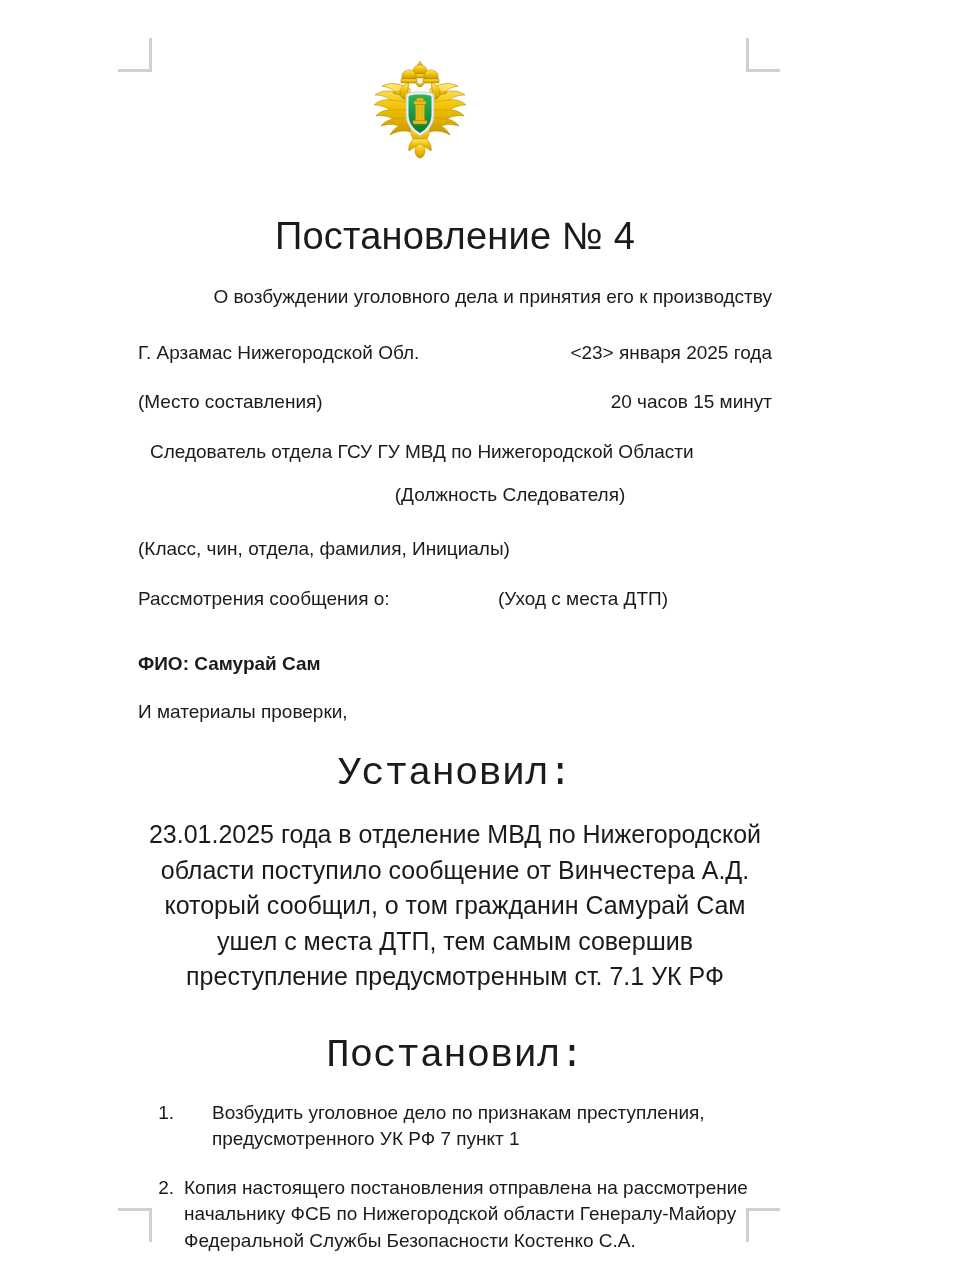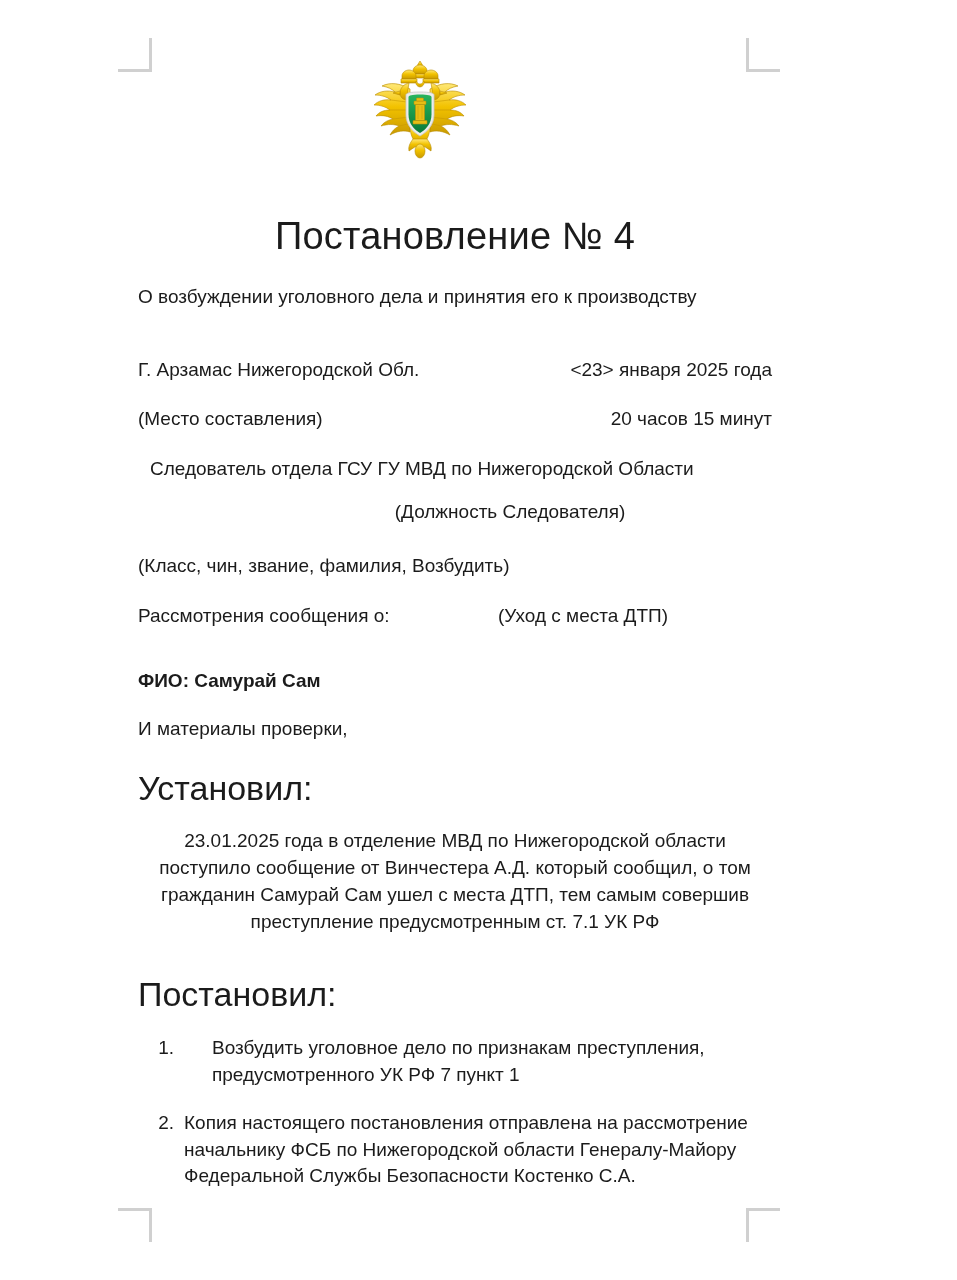--- a/index.html
+++ b/index.html
@@ -77,24 +77,24 @@
   .doc-title {
     text-align: center;
     font-size: 38px;
     font-weight: 400;
     letter-spacing: 0.2px;
     margin: 0 0 26px 0;
     line-height: 1.15;
   }
 
   .doc-subtitle {
-    text-align: left;
+    text-align: right;
     font-size: 19px;
     font-weight: 400;
-    margin: 0 0 49px 0;
+    margin: 0 0 32px 0;
     line-height: 1.3;
   }
 
   .row {
     display: flex;
     justify-content: space-between;
     align-items: flex-start;
     font-size: 19px;
     line-height: 1.3;
     margin-bottom: 24px;
@@ -125,30 +125,32 @@
   .bold-block {
     font-size: 19px;
     font-weight: 700;
     line-height: 1.35;
     margin-bottom: 22px;
   }
   .bold-block .bold-line { margin-bottom: 22px; }
   .bold-block .bold-line:last-child { margin-bottom: 0; }
 
   .section-heading {
-    font-size: 34px;
+    text-align: center;
+    font-size: 39px;
     font-weight: 400;
     margin: 26px 0 20px 0;
     line-height: 1.2;
+    font-family: Liberation Mono, monospace;
   }
   .section-heading.second { margin-top: 38px; }
 
   .body-paragraph {
     text-align: center;
-    font-size: 19px;
+    font-size: 25px;
     line-height: 1.42;
     margin: 0 0 6px 0;
   }
 
   .ordered-list {
     margin: 12px 0 0 0;
     padding: 0;
     list-style: none;
     font-size: 19px;
     line-height: 1.4;
@@ -268,21 +270,21 @@
     <div class="row">
       <div class="left"> (Место составления)</div>
       <div class="right">20 часов 15 минут</div>
     </div>
 
     <div class="line tight">Следователь отдела ГСУ ГУ МВД по Нижегородской Области</div>
 
     <div class="line indent-center">(Должность Следователя)</div>
 
 
-    <div class="line">(Класс, чин, звание, фамилия, Возбудить)</div>
+    <div class="line">(Класс, чин, отдела, фамилия, Инициалы)</div>
 
     <div class="pair-row">
       <div class="label">Рассмотрения сообщения о:</div>
       <div class="value">(Уход с места ДТП)</div>
     </div>
 
     <div class="bold-block">
       <div class="bold-line">ФИО: Самурай Сам</div>
     </div>
 

